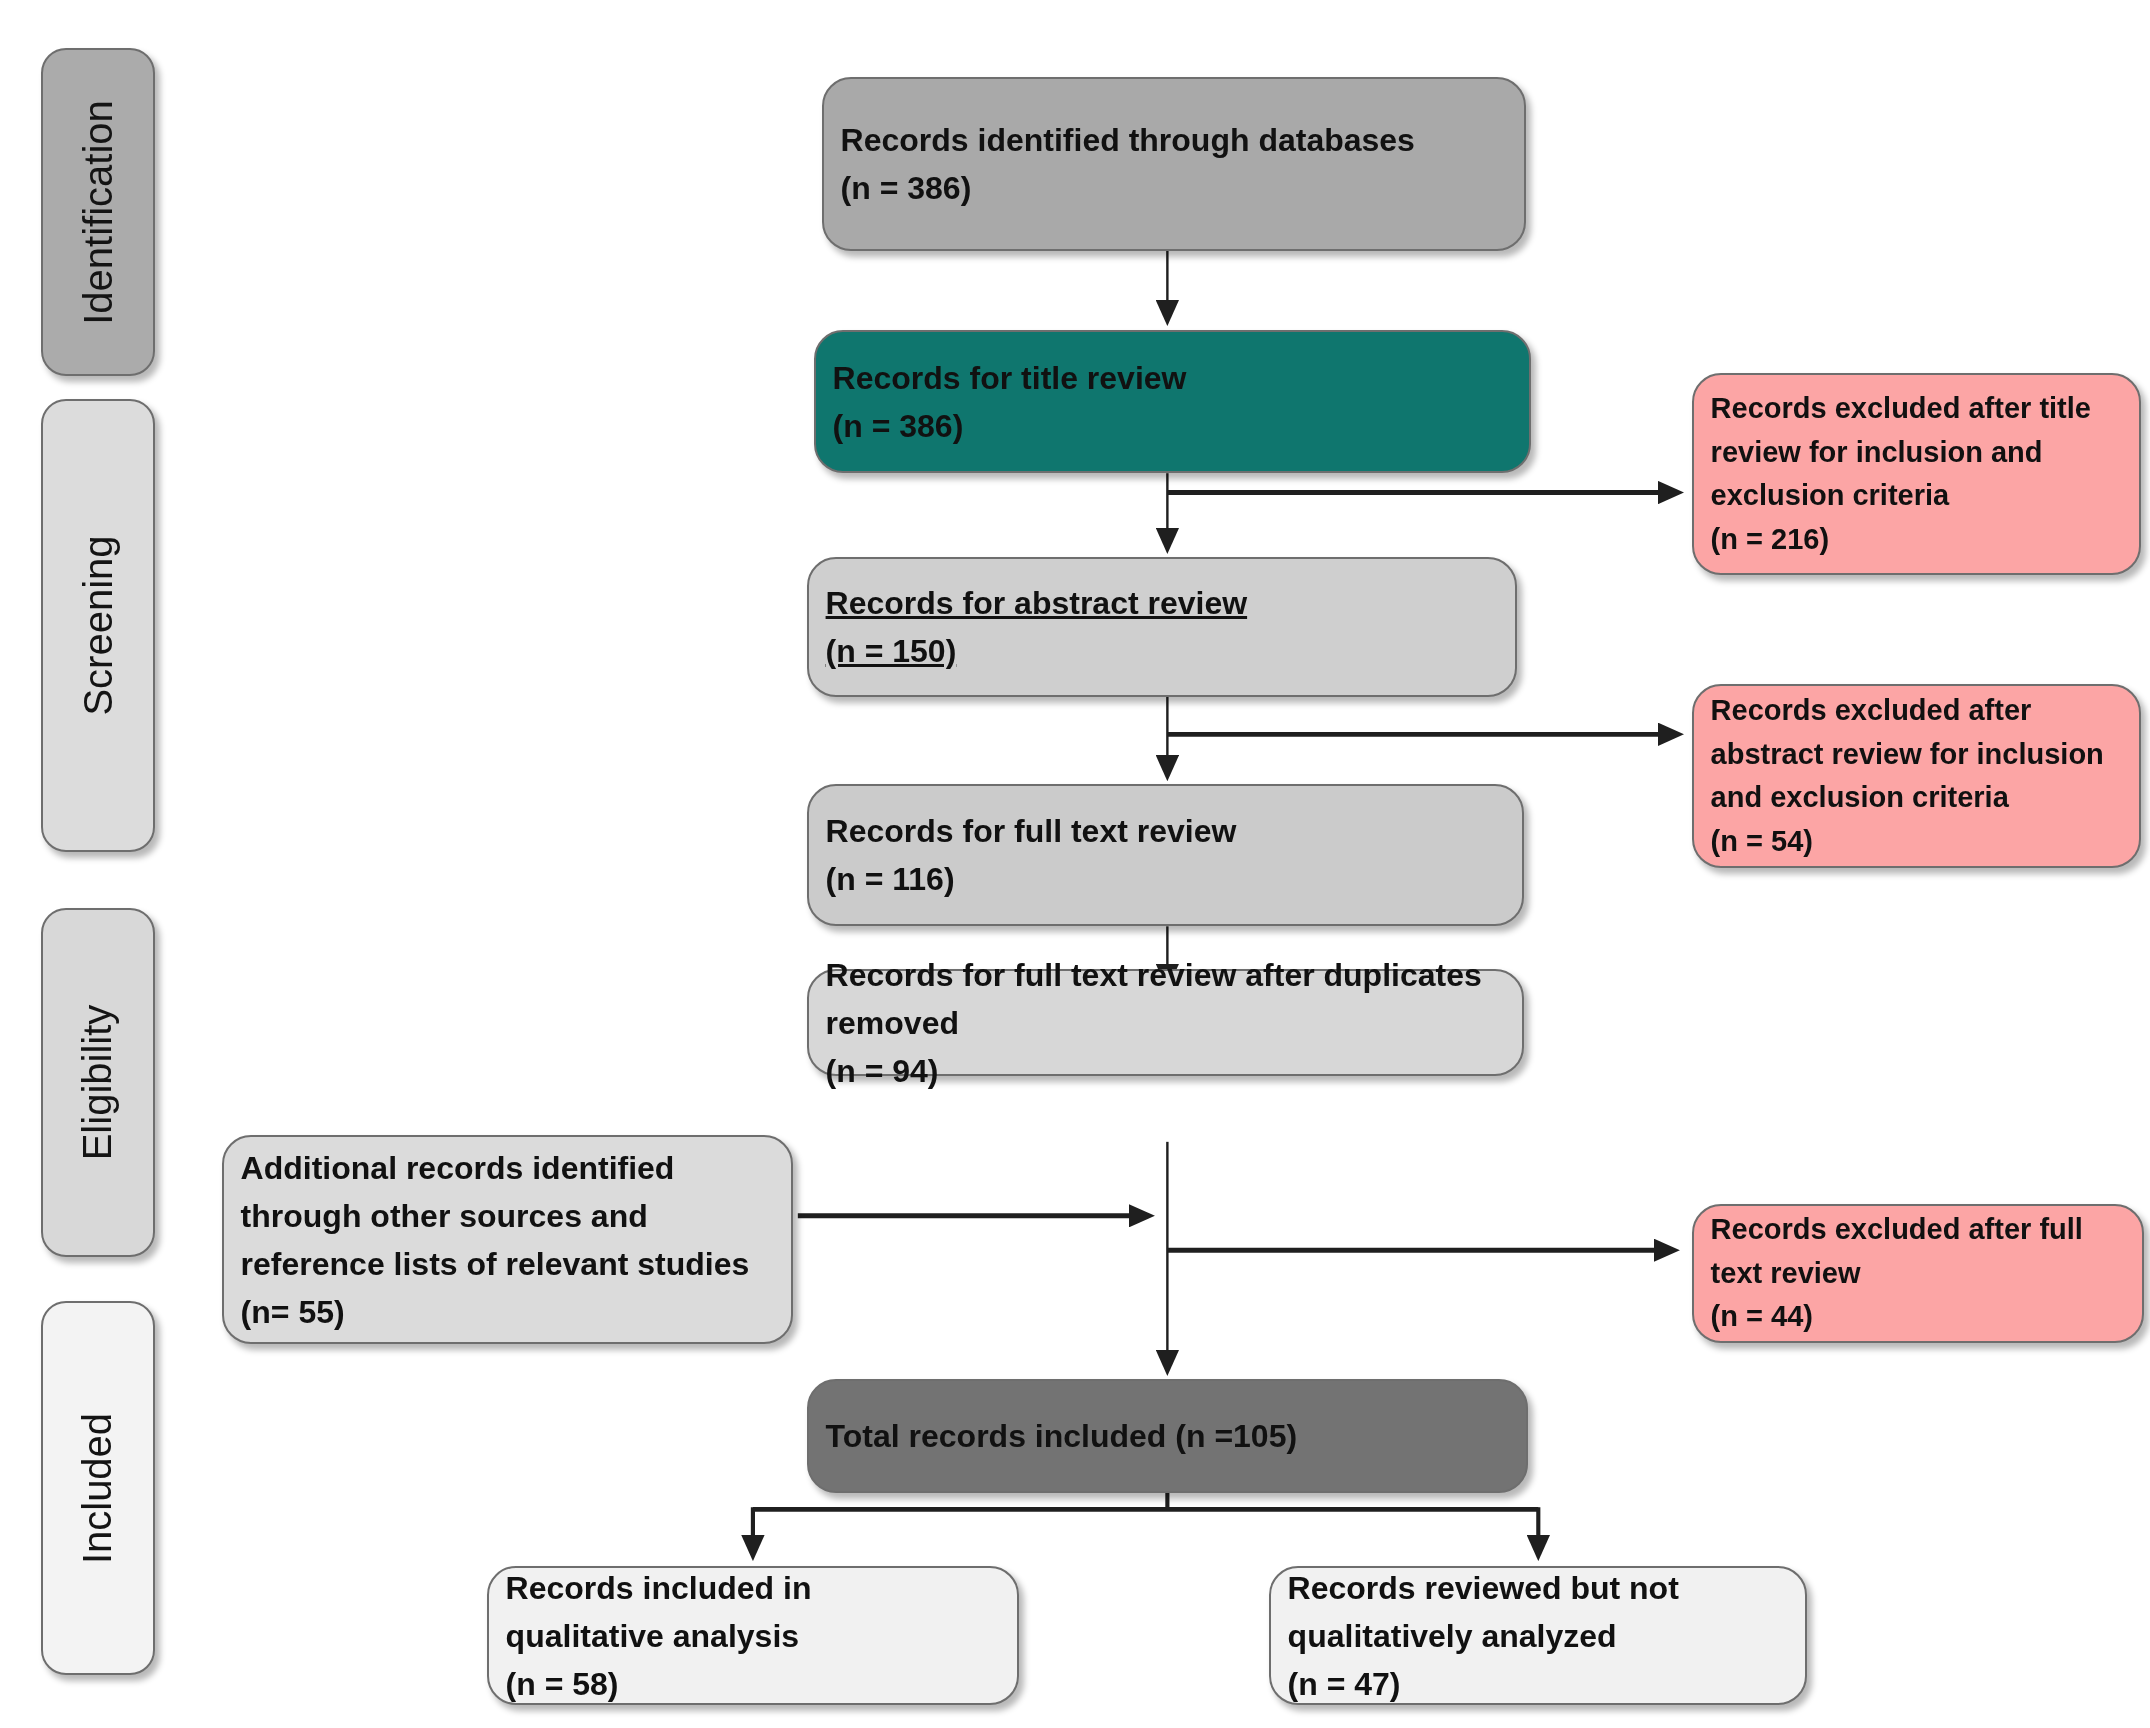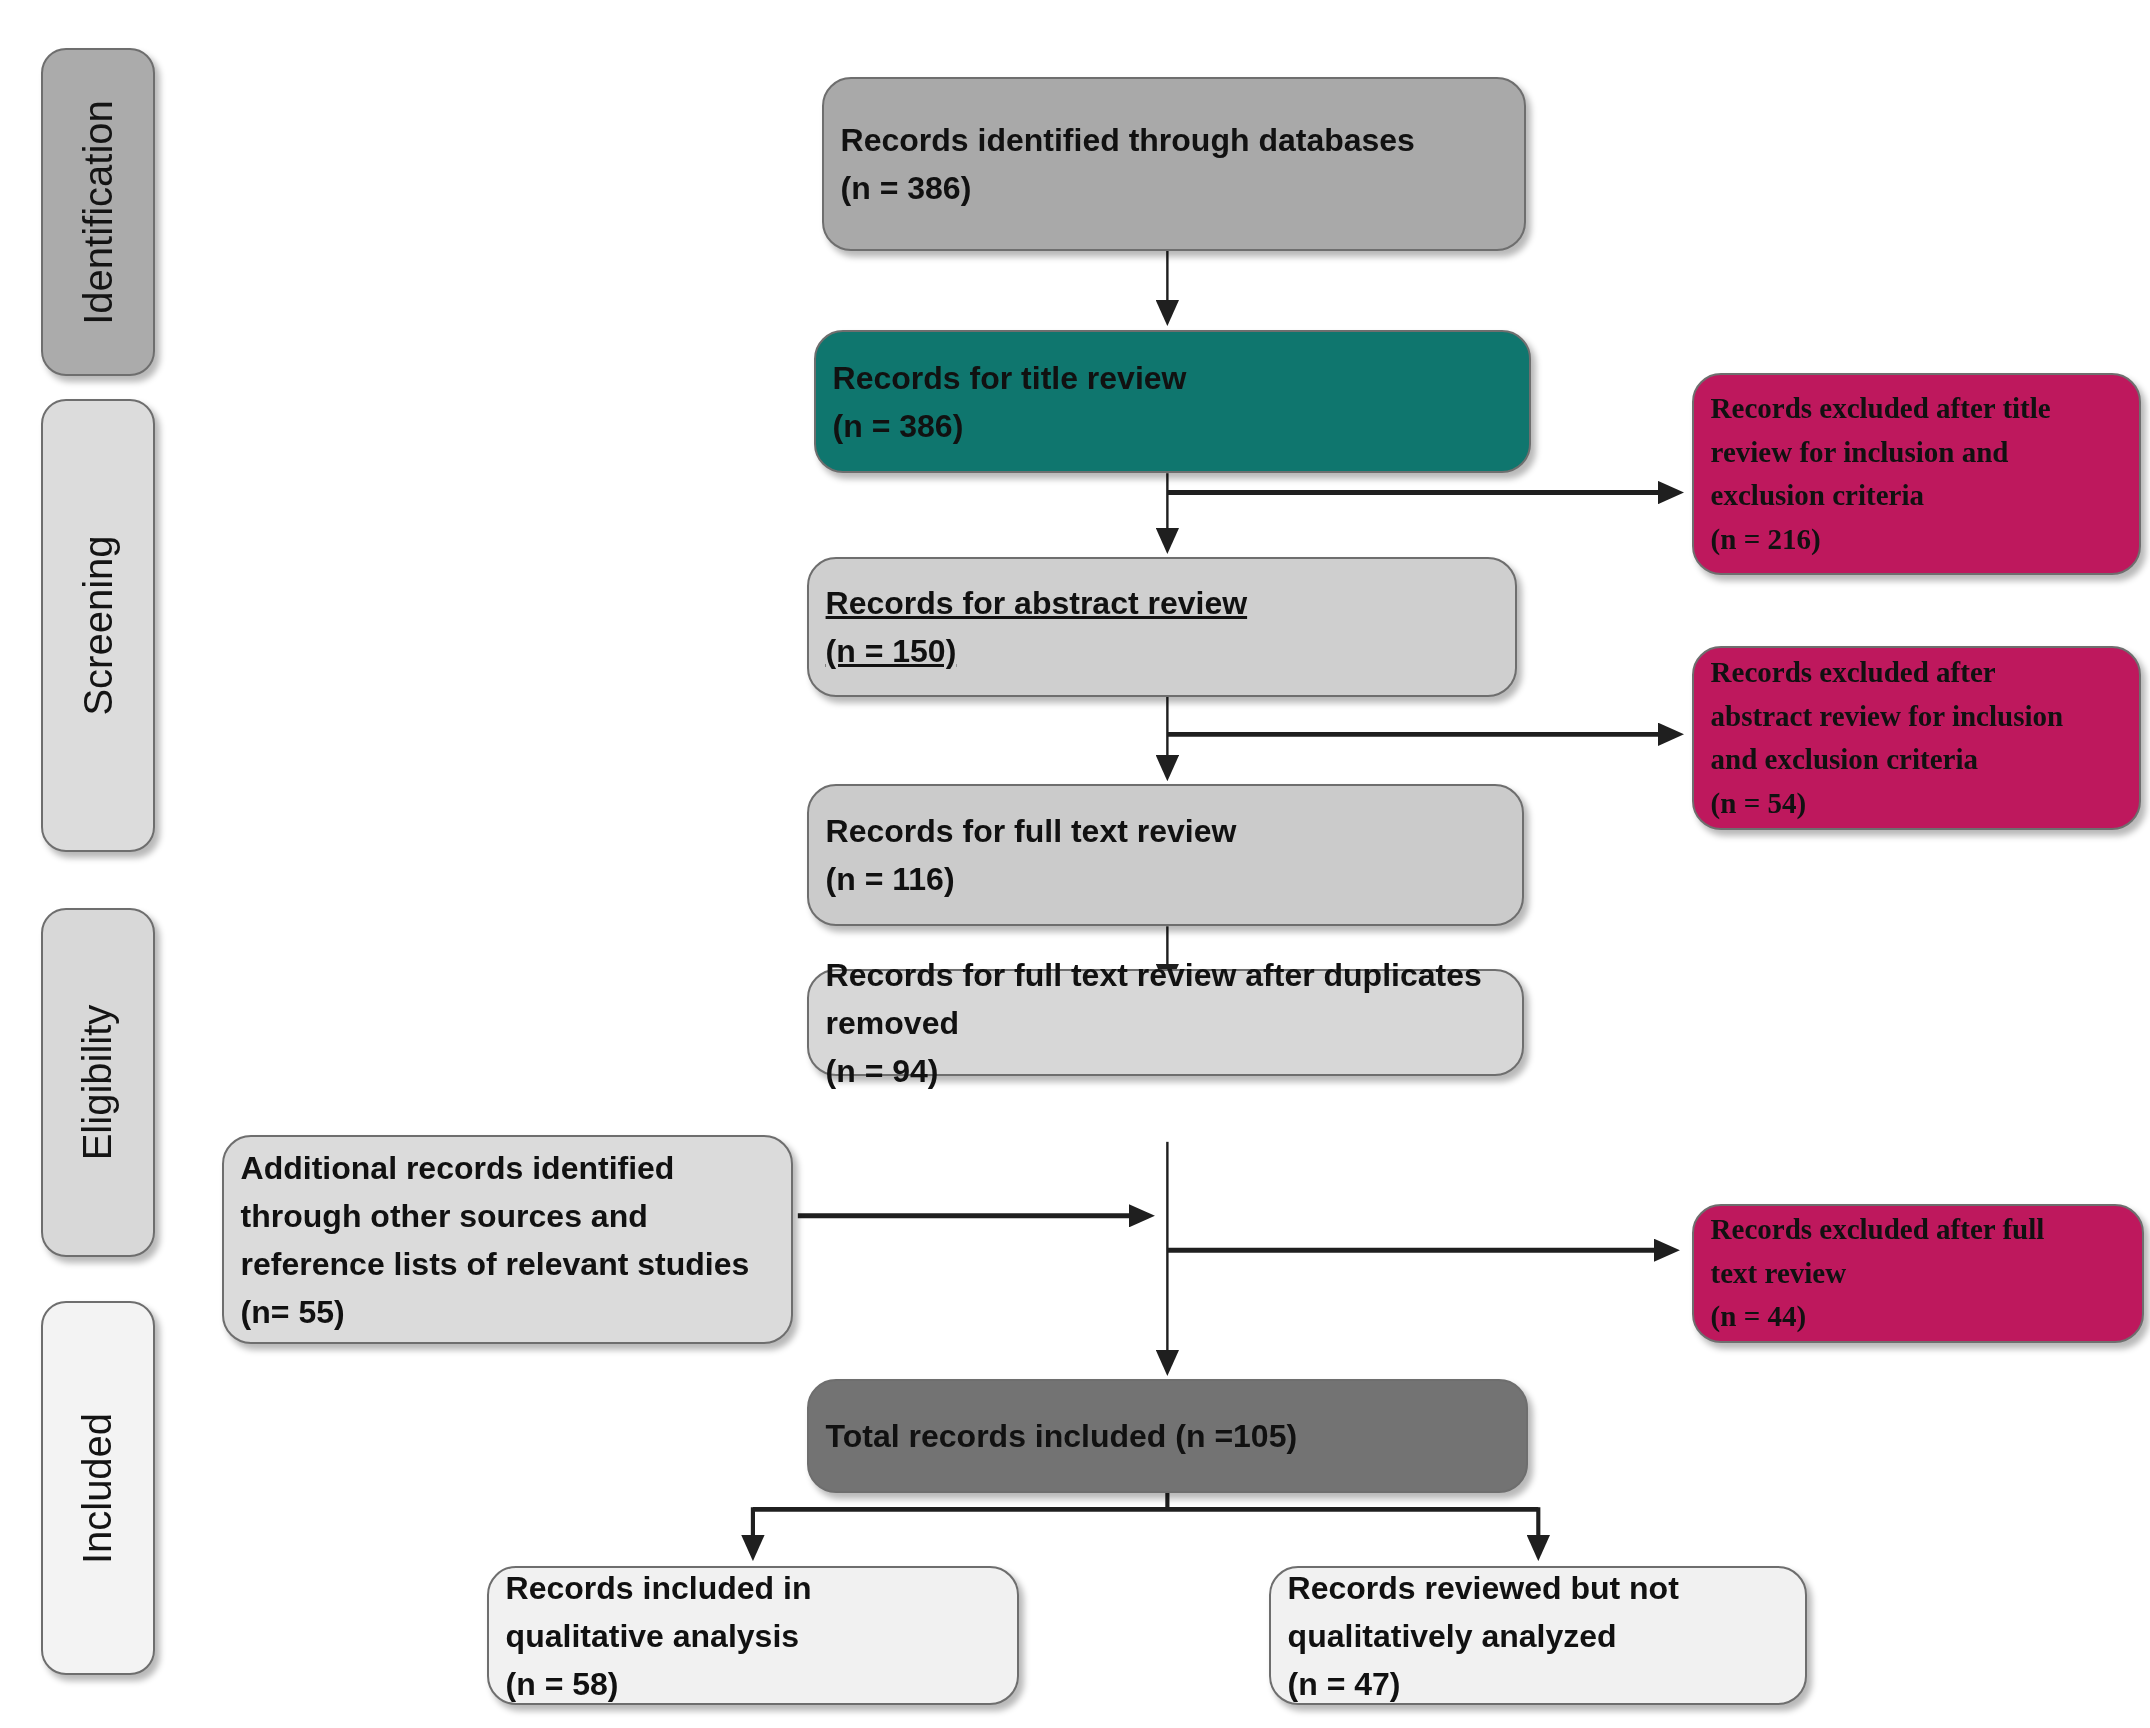--- a/index.html
+++ b/index.html
@@ -24,21 +24,21 @@
     padding:7px 16.6px;
   }
   .fs-main{font-size:32px;line-height:1.5;}
   .fs-side{font-size:29px;line-height:1.5;}
   .b-identified{background:#a9a9a9;}
   .b-title{background:#0f766e;}
   .b-abstract{background:#cfcfcf;text-decoration:underline;}
   .b-fulltext{background:#cbcbcb;}
   .b-dup{background:#d7d7d7;}
   .b-add{background:#dbdbdb;}
-  .b-excl{background:#be185d;font-family:Liberation Serif, serif;}
+  .b-excl{background:#fca5a5;}
   .b-total{background:#737373;}
   .b-bottom{background:#f1f1f1;}
   .stage{
     position:absolute;
     border:2.1px solid #6e6e6e;
     border-radius:25px;
     display:flex;align-items:center;justify-content:center;
     box-shadow:4.1px 5.5px 6.2px rgba(0,0,0,0.28);
     box-sizing:border-box;
   }
@@ -152,21 +152,21 @@
     <div>(n = 47)</div>
   </div>
 
   <div class="box b-excl fs-side" style="left:1692px;top:373px;width:449px;height:202px;">
     <div>Records excluded after title</div>
     <div>review for inclusion and</div>
     <div>exclusion criteria</div>
     <div>(n = 216)</div>
   </div>
 
-  <div class="box b-excl fs-side" style="left:1692px;top:646px;width:449px;height:184px;">
+  <div class="box b-excl fs-side" style="left:1692px;top:684px;width:449px;height:184px;">
     <div>Records excluded after</div>
     <div>abstract review for inclusion</div>
     <div>and exclusion criteria</div>
     <div>(n = 54)</div>
   </div>
 
   <div class="box b-excl fs-side" style="left:1692px;top:1204px;width:452px;height:139px;">
     <div>Records excluded after full</div>
     <div>text review</div>
     <div>(n = 44)</div>

